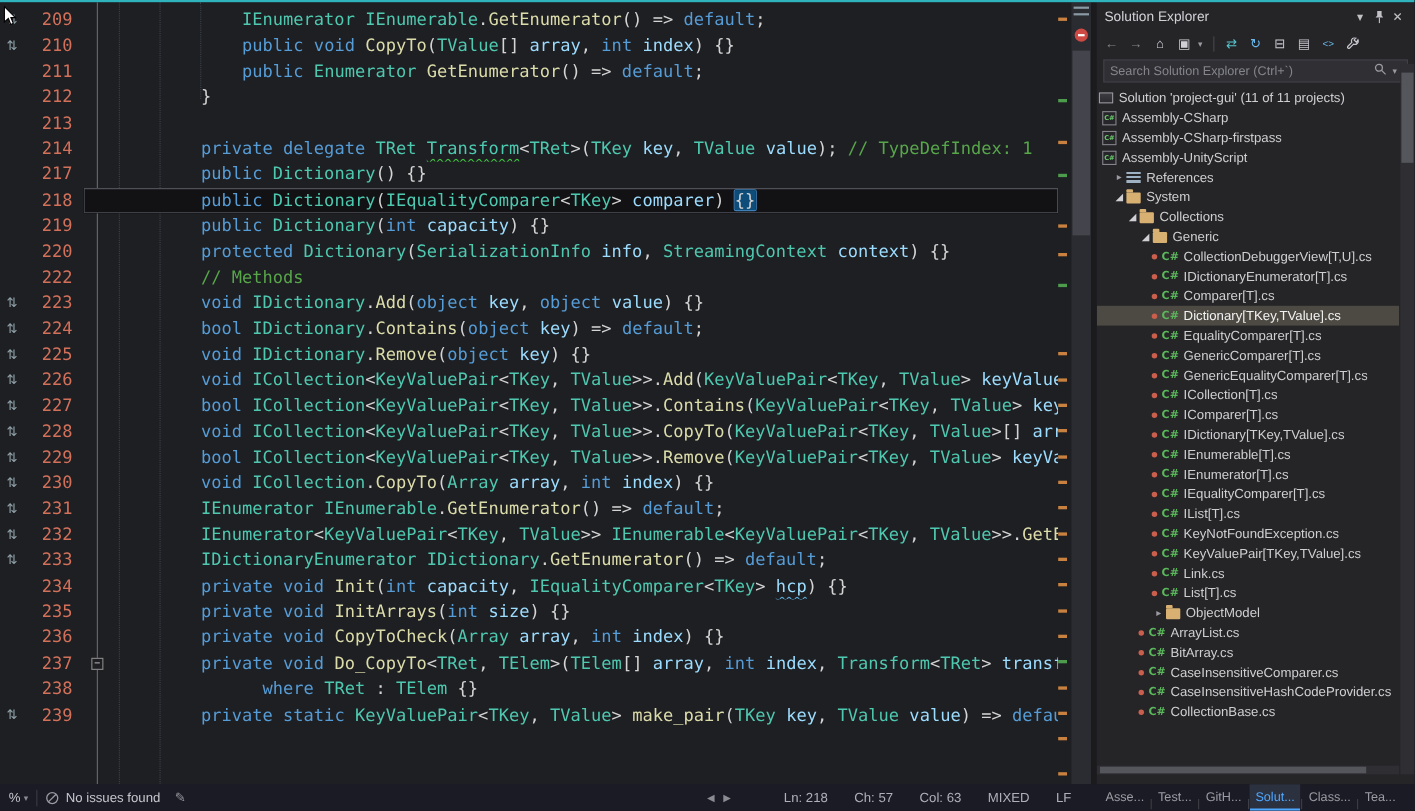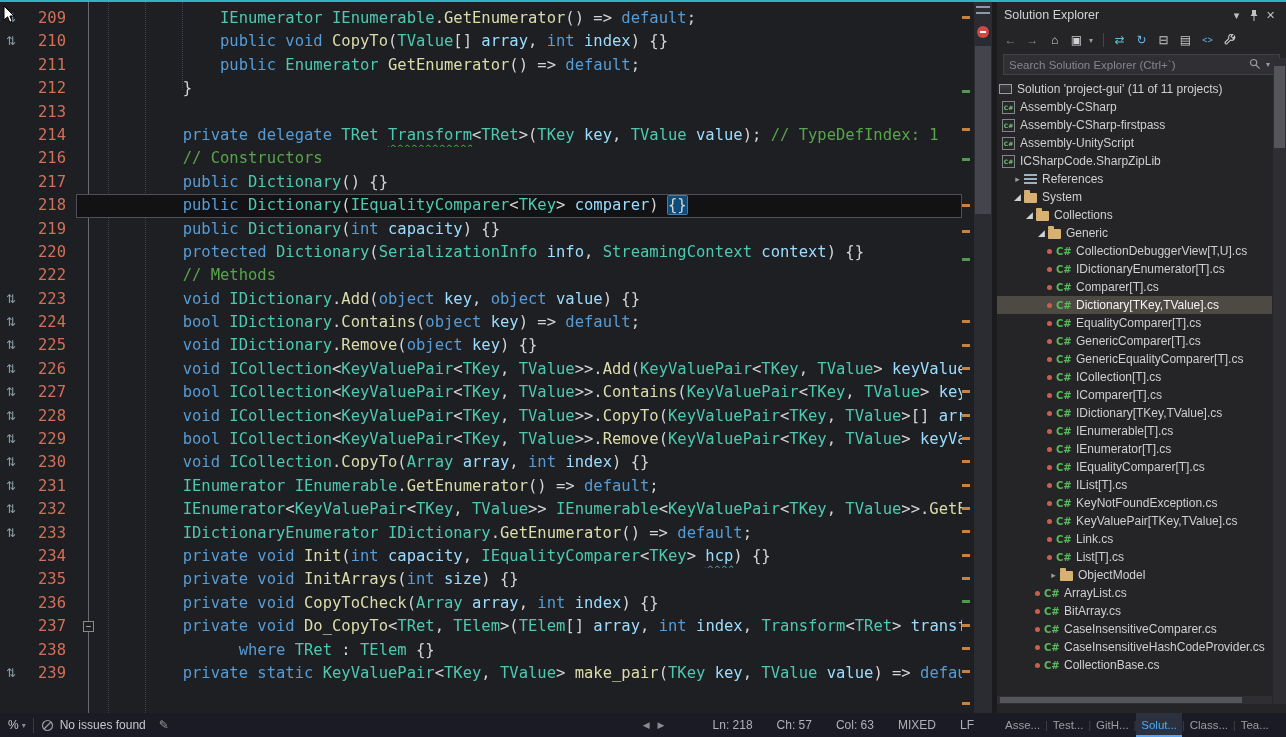--- a/index.html
+++ b/index.html
@@ -72,21 +72,21 @@
   .sb-left{display:flex;align-items:center;padding-left:8px;gap:7px}
   .sb-zoom{display:flex;align-items:center;gap:3px;color:#c6c6cd}
   .sb-caret{font-size:8px;color:#8b8b93}
   .sb-div{width:1px;height:15px;background:#3a3a45}
   .sb-issues{display:flex;align-items:center;gap:6px;color:#c6c6cd}
   .sb-pencil{color:#9a9aa2;font-size:12px;margin-left:6px}
   .sb-spacer{flex:1}
   .sb-arrow{color:#8b8b93;font-size:9px;padding:0 4px}
   .sb-gap{width:44px}
   .sbitem{margin-right:24px;color:#b0b0ba}
-  #sb-tabs{display:flex;align-items:center;height:100%;width:288px;flex:none;padding-left:2px}
+  #sb-tabs{display:flex;align-items:flex-end;height:100%;width:288px;flex:none;padding-left:2px}
   .sbtab{padding:0 5px;height:100%;display:flex;align-items:center;font-size:11.5px;color:#9c9ca4}
   .sbtab.active{color:#4ea7ff;background:#2c3140;box-shadow:inset 0 -2px 0 #4ea7ff}
   .sbsep{color:#45454e;font-size:10px}
   #mouse-cursor{position:absolute;left:3px;top:5px;z-index:999}
 </style>
 </head>
 <body>
 
 <div id="app">
   <div id="topline"></div>
@@ -96,21 +96,20 @@
     <div class="vguide" style="left:145px"></div>
     <div class="vguide short" style="left:182px"></div>
     <div id="change-line"></div>
     <div id="code-lines">
         <div class="code-row"><span class="g-icon">⇅</span><span class="g-num">209</span><span class="row-body"><span class="g-fold"></span><span class="code-text"><span class="tok-x">            </span><span class="tok-t">IEnumerator</span><span class="tok-x"> </span><span class="tok-t">IEnumerable</span><span class="tok-x">.</span><span class="tok-m">GetEnumerator</span><span class="tok-x">() =&gt; </span><span class="tok-k">default</span><span class="tok-x">;</span></span></span></div>
         <div class="code-row"><span class="g-icon">⇅</span><span class="g-num">210</span><span class="row-body"><span class="g-fold"></span><span class="code-text"><span class="tok-x">            </span><span class="tok-k">public</span><span class="tok-x"> </span><span class="tok-k">void</span><span class="tok-x"> </span><span class="tok-m">CopyTo</span><span class="tok-x">(</span><span class="tok-t">TValue</span><span class="tok-x">[] </span><span class="tok-p">array</span><span class="tok-x">, </span><span class="tok-k">int</span><span class="tok-x"> </span><span class="tok-p">index</span><span class="tok-x">) {}</span></span></span></div>
         <div class="code-row"><span class="g-icon"></span><span class="g-num">211</span><span class="row-body"><span class="g-fold"></span><span class="code-text"><span class="tok-x">            </span><span class="tok-k">public</span><span class="tok-x"> </span><span class="tok-t">Enumerator</span><span class="tok-x"> </span><span class="tok-m">GetEnumerator</span><span class="tok-x">() =&gt; </span><span class="tok-k">default</span><span class="tok-x">;</span></span></span></div>
         <div class="code-row"><span class="g-icon"></span><span class="g-num">212</span><span class="row-body"><span class="g-fold"></span><span class="code-text"><span class="tok-x">        }</span></span></span></div>
         <div class="code-row"><span class="g-icon"></span><span class="g-num">213</span><span class="row-body"><span class="g-fold"></span><span class="code-text"></span></span></div>
         <div class="code-row"><span class="g-icon"></span><span class="g-num">214</span><span class="row-body"><span class="g-fold"></span><span class="code-text"><span class="tok-x">        </span><span class="tok-k">private</span><span class="tok-x"> </span><span class="tok-k">delegate</span><span class="tok-x"> </span><span class="tok-t">TRet</span><span class="tok-x"> </span><span class="tok-t sq-g">Transform</span><span class="tok-x">&lt;</span><span class="tok-t">TRet</span><span class="tok-x">&gt;(</span><span class="tok-t">TKey</span><span class="tok-x"> </span><span class="tok-p">key</span><span class="tok-x">, </span><span class="tok-t">TValue</span><span class="tok-x"> </span><span class="tok-p">value</span><span class="tok-x">); </span><span class="tok-c">// TypeDefIndex: 1</span></span></span></div>
-        <div class="code-row"><span class="g-icon"></span><span class="g-num">216</span><span class="row-body"><span class="g-fold"></span><span class="code-text"><span class="tok-x">        </span><span class="tok-c">// Constructors</span></span></span></div>
         <div class="code-row"><span class="g-icon"></span><span class="g-num">217</span><span class="row-body"><span class="g-fold"></span><span class="code-text"><span class="tok-x">        </span><span class="tok-k">public</span><span class="tok-x"> </span><span class="tok-t">Dictionary</span><span class="tok-x">() {}</span></span></span></div>
         <div class="code-row cur"><span class="g-icon"></span><span class="g-num">218</span><span class="row-body"><span class="g-fold"></span><span class="code-text"><span class="tok-x">        </span><span class="tok-k">public</span><span class="tok-x"> </span><span class="tok-t">Dictionary</span><span class="tok-x">(</span><span class="tok-t">IEqualityComparer</span><span class="tok-x">&lt;</span><span class="tok-t">TKey</span><span class="tok-x">&gt; </span><span class="tok-p">comparer</span><span class="tok-x">) </span><span class="tok-x selbox">{}</span></span></span></div>
         <div class="code-row"><span class="g-icon"></span><span class="g-num">219</span><span class="row-body"><span class="g-fold"></span><span class="code-text"><span class="tok-x">        </span><span class="tok-k">public</span><span class="tok-x"> </span><span class="tok-t">Dictionary</span><span class="tok-x">(</span><span class="tok-k">int</span><span class="tok-x"> </span><span class="tok-p">capacity</span><span class="tok-x">) {}</span></span></span></div>
         <div class="code-row"><span class="g-icon"></span><span class="g-num">220</span><span class="row-body"><span class="g-fold"></span><span class="code-text"><span class="tok-x">        </span><span class="tok-k">protected</span><span class="tok-x"> </span><span class="tok-t">Dictionary</span><span class="tok-x">(</span><span class="tok-t">SerializationInfo</span><span class="tok-x"> </span><span class="tok-p">info</span><span class="tok-x">, </span><span class="tok-t">StreamingContext</span><span class="tok-x"> </span><span class="tok-p">context</span><span class="tok-x">) {}</span></span></span></div>
         <div class="code-row"><span class="g-icon"></span><span class="g-num">222</span><span class="row-body"><span class="g-fold"></span><span class="code-text"><span class="tok-x">        </span><span class="tok-c">// Methods</span></span></span></div>
         <div class="code-row"><span class="g-icon">⇅</span><span class="g-num">223</span><span class="row-body"><span class="g-fold"></span><span class="code-text"><span class="tok-x">        </span><span class="tok-k">void</span><span class="tok-x"> </span><span class="tok-t">IDictionary</span><span class="tok-x">.</span><span class="tok-m">Add</span><span class="tok-x">(</span><span class="tok-k">object</span><span class="tok-x"> </span><span class="tok-p">key</span><span class="tok-x">, </span><span class="tok-k">object</span><span class="tok-x"> </span><span class="tok-p">value</span><span class="tok-x">) {}</span></span></span></div>
         <div class="code-row"><span class="g-icon">⇅</span><span class="g-num">224</span><span class="row-body"><span class="g-fold"></span><span class="code-text"><span class="tok-x">        </span><span class="tok-k">bool</span><span class="tok-x"> </span><span class="tok-t">IDictionary</span><span class="tok-x">.</span><span class="tok-m">Contains</span><span class="tok-x">(</span><span class="tok-k">object</span><span class="tok-x"> </span><span class="tok-p">key</span><span class="tok-x">) =&gt; </span><span class="tok-k">default</span><span class="tok-x">;</span></span></span></div>
         <div class="code-row"><span class="g-icon">⇅</span><span class="g-num">225</span><span class="row-body"><span class="g-fold"></span><span class="code-text"><span class="tok-x">        </span><span class="tok-k">void</span><span class="tok-x"> </span><span class="tok-t">IDictionary</span><span class="tok-x">.</span><span class="tok-m">Remove</span><span class="tok-x">(</span><span class="tok-k">object</span><span class="tok-x"> </span><span class="tok-p">key</span><span class="tok-x">) {}</span></span></span></div>
         <div class="code-row"><span class="g-icon">⇅</span><span class="g-num">226</span><span class="row-body"><span class="g-fold"></span><span class="code-text"><span class="tok-x">        </span><span class="tok-k">void</span><span class="tok-x"> </span><span class="tok-t">ICollection</span><span class="tok-x">&lt;</span><span class="tok-t">KeyValuePair</span><span class="tok-x">&lt;</span><span class="tok-t">TKey</span><span class="tok-x">, </span><span class="tok-t">TValue</span><span class="tok-x">&gt;&gt;.</span><span class="tok-m">Add</span><span class="tok-x">(</span><span class="tok-t">KeyValuePair</span><span class="tok-x">&lt;</span><span class="tok-t">TKey</span><span class="tok-x">, </span><span class="tok-t">TValue</span><span class="tok-x">&gt; </span><span class="tok-p">keyValuePair</span></span></span></div>
         <div class="code-row"><span class="g-icon">⇅</span><span class="g-num">227</span><span class="row-body"><span class="g-fold"></span><span class="code-text"><span class="tok-x">        </span><span class="tok-k">bool</span><span class="tok-x"> </span><span class="tok-t">ICollection</span><span class="tok-x">&lt;</span><span class="tok-t">KeyValuePair</span><span class="tok-x">&lt;</span><span class="tok-t">TKey</span><span class="tok-x">, </span><span class="tok-t">TValue</span><span class="tok-x">&gt;&gt;.</span><span class="tok-m">Contains</span><span class="tok-x">(</span><span class="tok-t">KeyValuePair</span><span class="tok-x">&lt;</span><span class="tok-t">TKey</span><span class="tok-x">, </span><span class="tok-t">TValue</span><span class="tok-x">&gt; </span><span class="tok-p">keyValuePair</span></span></span></div>
@@ -212,24 +211,20 @@
           <span class="tlabel">Assembly-CSharp</span>
         </div>
         <div class="trow" style="padding-left: 5px;">
           <span class="icn icn-project">C#</span>
           <span class="tlabel">Assembly-CSharp-firstpass</span>
         </div>
         <div class="trow" style="padding-left: 5px;">
           <span class="icn icn-project">C#</span>
           <span class="tlabel">Assembly-UnityScript</span>
         </div>
-        <div class="trow" style="padding-left: 5px;">
-          <span class="icn icn-project">C#</span>
-          <span class="tlabel">ICSharpCode.SharpZipLib</span>
-        </div>
         <div class="trow" style="padding-left: 14px;">
           <span class="arrow closed">▸</span>
           <span class="icn icn-references"></span>
           <span class="tlabel">References</span>
         </div>
         <div class="trow" style="padding-left: 14px;">
           <span class="arrow open">◢</span>
           <span class="icn icn-folder"></span>
           <span class="tlabel">System</span>
         </div>

